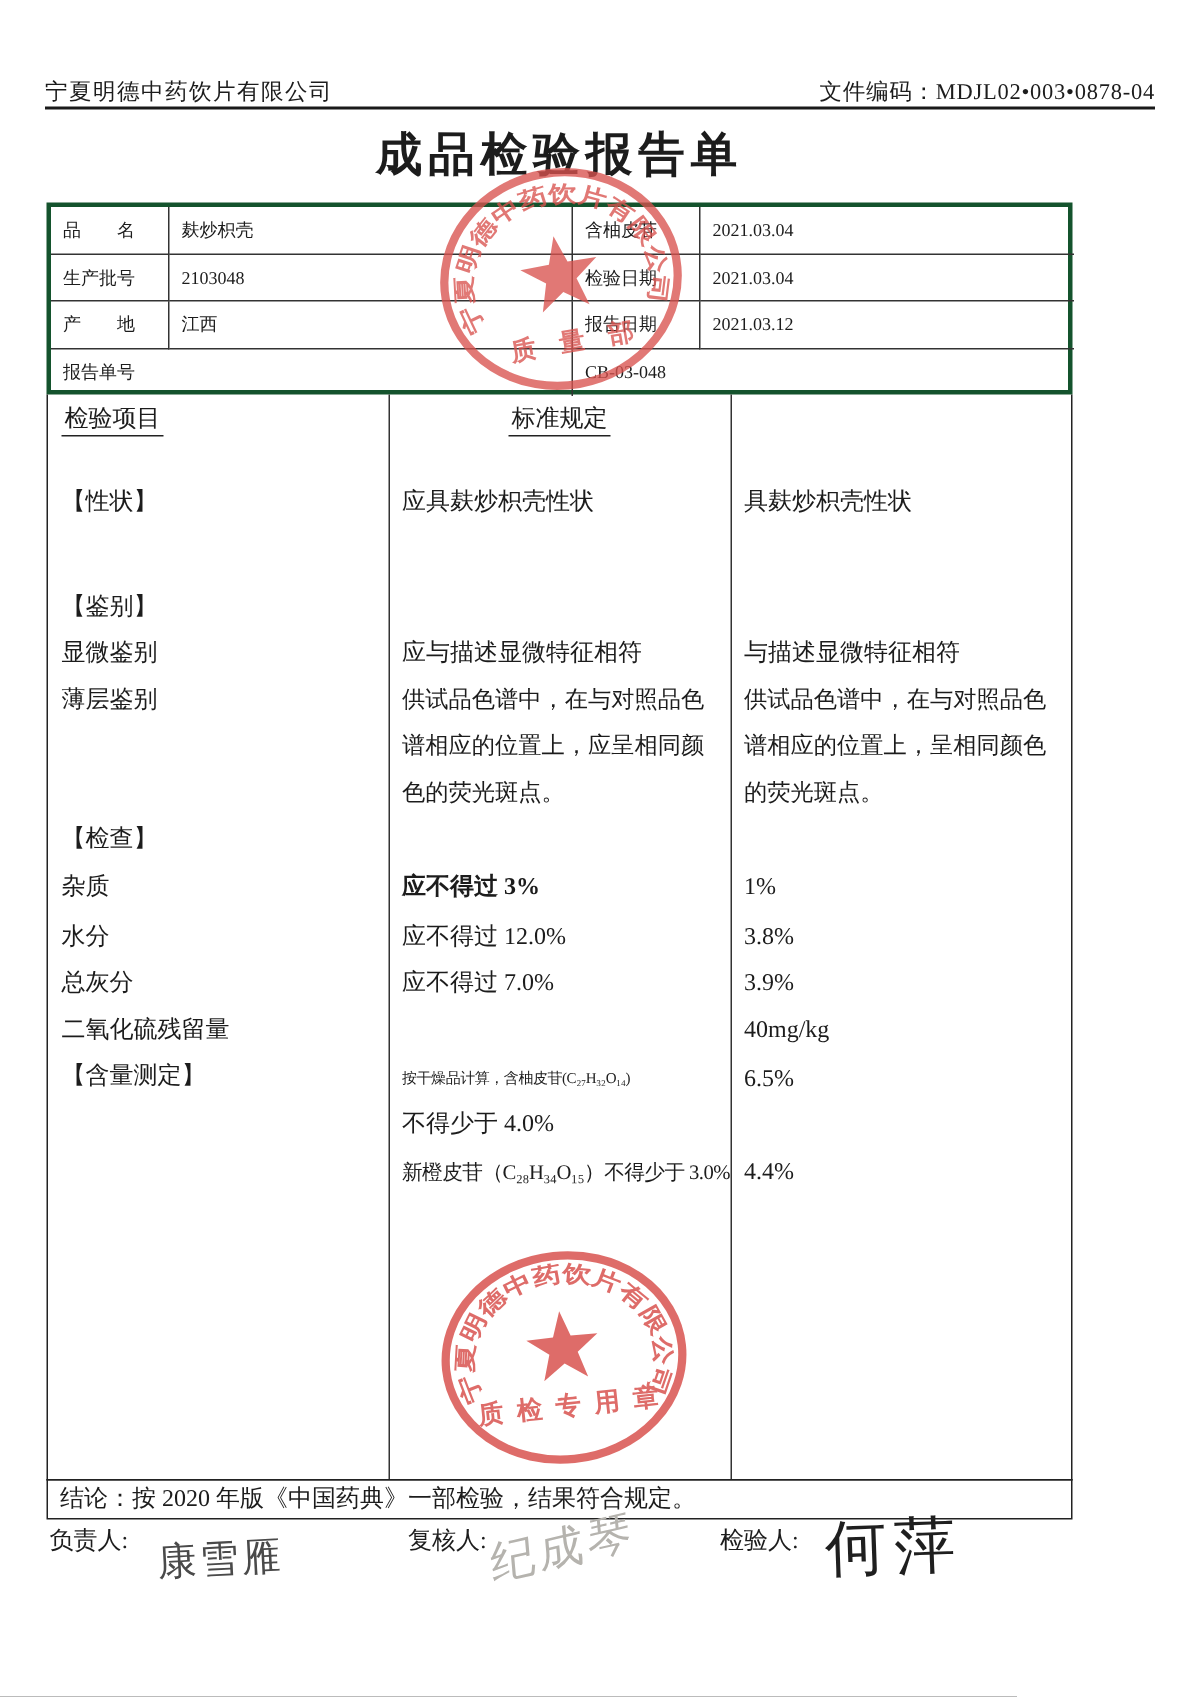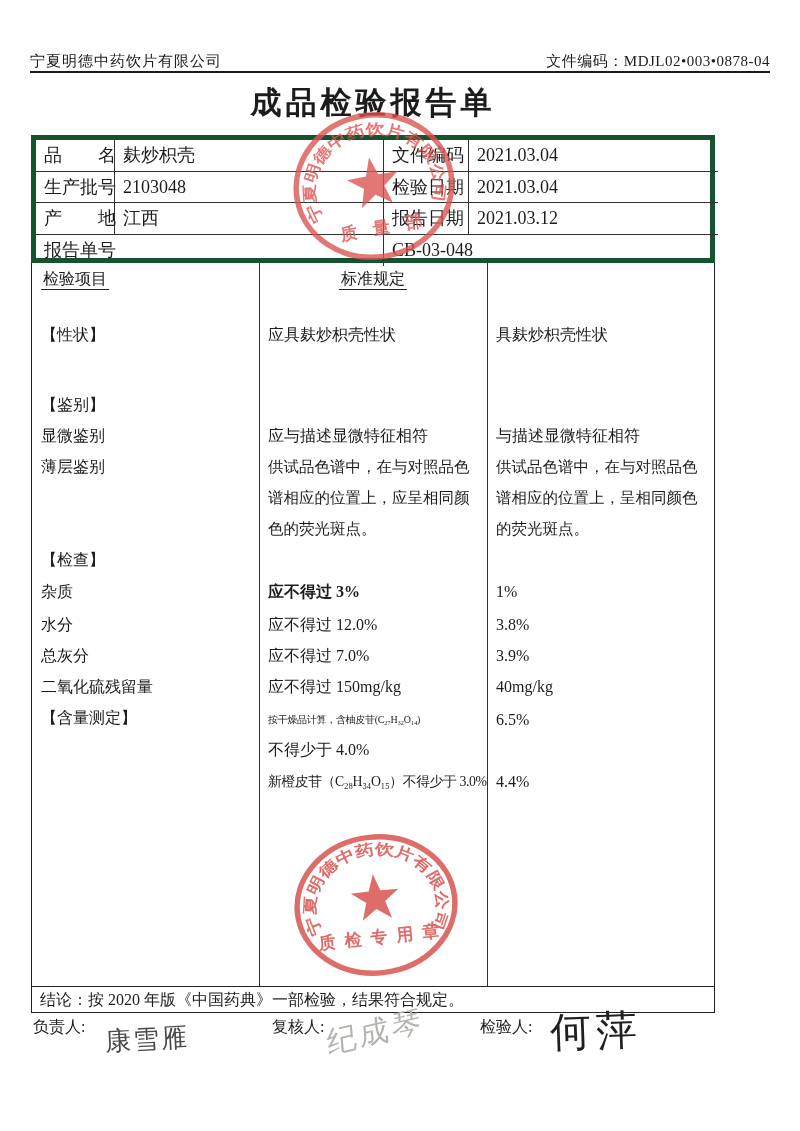--- a/index.html
+++ b/index.html
@@ -13,23 +13,23 @@
   .hdr-left  { position:absolute; left:30px; top:52px; font-size:15px; letter-spacing:1px; }
   .hdr-right { position:absolute; right:30px; top:52px; font-size:15px; letter-spacing:0.5px; }
   .hdr-rule  { position:absolute; left:30px; top:71px; width:740px; height:0; border-top:2px solid #1a1a1a; }
   .title {
     position:absolute; left:31px; top:82px; width:684px; text-align:center;
     font-size:31px; font-weight:bold; letter-spacing:4px;
   }
   
   .info {
     position:absolute; left:31px; top:135px; width:684px; height:128px;
-    box-sizing:border-box; border:5px solid #14532d;
+    box-sizing:border-box; border:3px solid #14532d;
     display:grid; grid-template-columns:79px 269px 85px 249px; grid-auto-rows:31.5px;
-    font-size:18px;
+    font-size:12px;
   }
   .info .cell { box-sizing:border-box; border-right:1px solid #333; border-bottom:1px solid #333;
     padding-left:8px; line-height:31px; white-space:nowrap; overflow:visible; }
   .info .cell.noR { border-right:none; }
   .info .cell.noB { border-bottom:none; }
   .info .sp12 { grid-column:1/3; }
   .info .sp34 { grid-column:3/5; }
   
   .main {
     position:absolute; left:31px; top:263px; width:684px; height:724px;
@@ -70,21 +70,21 @@
 <div class="page">
 
   <div class="hdr-left">宁夏明德中药饮片有限公司</div>
   <div class="hdr-right">文件编码：MDJL02•003•0878-04</div>
   <div class="hdr-rule"></div>
   <div class="title">成品检验报告单</div>
 
   <div class="info">
     <div class="cell">品　　名</div>
     <div class="cell">麸炒枳壳</div>
-    <div class="cell">文件编码</div>
+    <div class="cell">含柚皮苷</div>
     <div class="cell noR">2021.03.04</div>
 
     <div class="cell">生产批号</div>
     <div class="cell">2103048</div>
     <div class="cell">检验日期</div>
     <div class="cell noR">2021.03.04</div>
 
     <div class="cell">产　　地</div>
     <div class="cell">江西</div>
     <div class="cell">报告日期</div>
@@ -124,21 +124,20 @@
 
     <div class="ln c1" style="top:350px;">水分</div>
     <div class="ln c2" style="top:350px;">应不得过 12.0%</div>
     <div class="ln c3" style="top:350px;">3.8%</div>
 
     <div class="ln c1" style="top:381px;">总灰分</div>
     <div class="ln c2" style="top:381px;">应不得过 7.0%</div>
     <div class="ln c3" style="top:381px;">3.9%</div>
 
     <div class="ln c1" style="top:412px;">二氧化硫残留量</div>
-    <div class="ln c2" style="top:412px;">应不得过 150mg/kg</div>
     <div class="ln c3" style="top:412px;">40mg/kg</div>
 
     <div class="ln c1" style="top:443px;">【含量测定】</div>
     <div class="tight1 c2" style="top:445px;">按干燥品计算，含柚皮苷(C₂₇H₃₂O₁₄)</div>
     <div class="ln c2" style="top:475px;">不得少于 4.0%</div>
     <div class="ln c3" style="top:445px;">6.5%</div>
 
     <div class="tight2 c2" style="top:507px;">新橙皮苷（C₂₈H₃₄O₁₅）不得少于 3.0%</div>
     <div class="ln c3" style="top:507px;">4.4%</div>
   </div>

